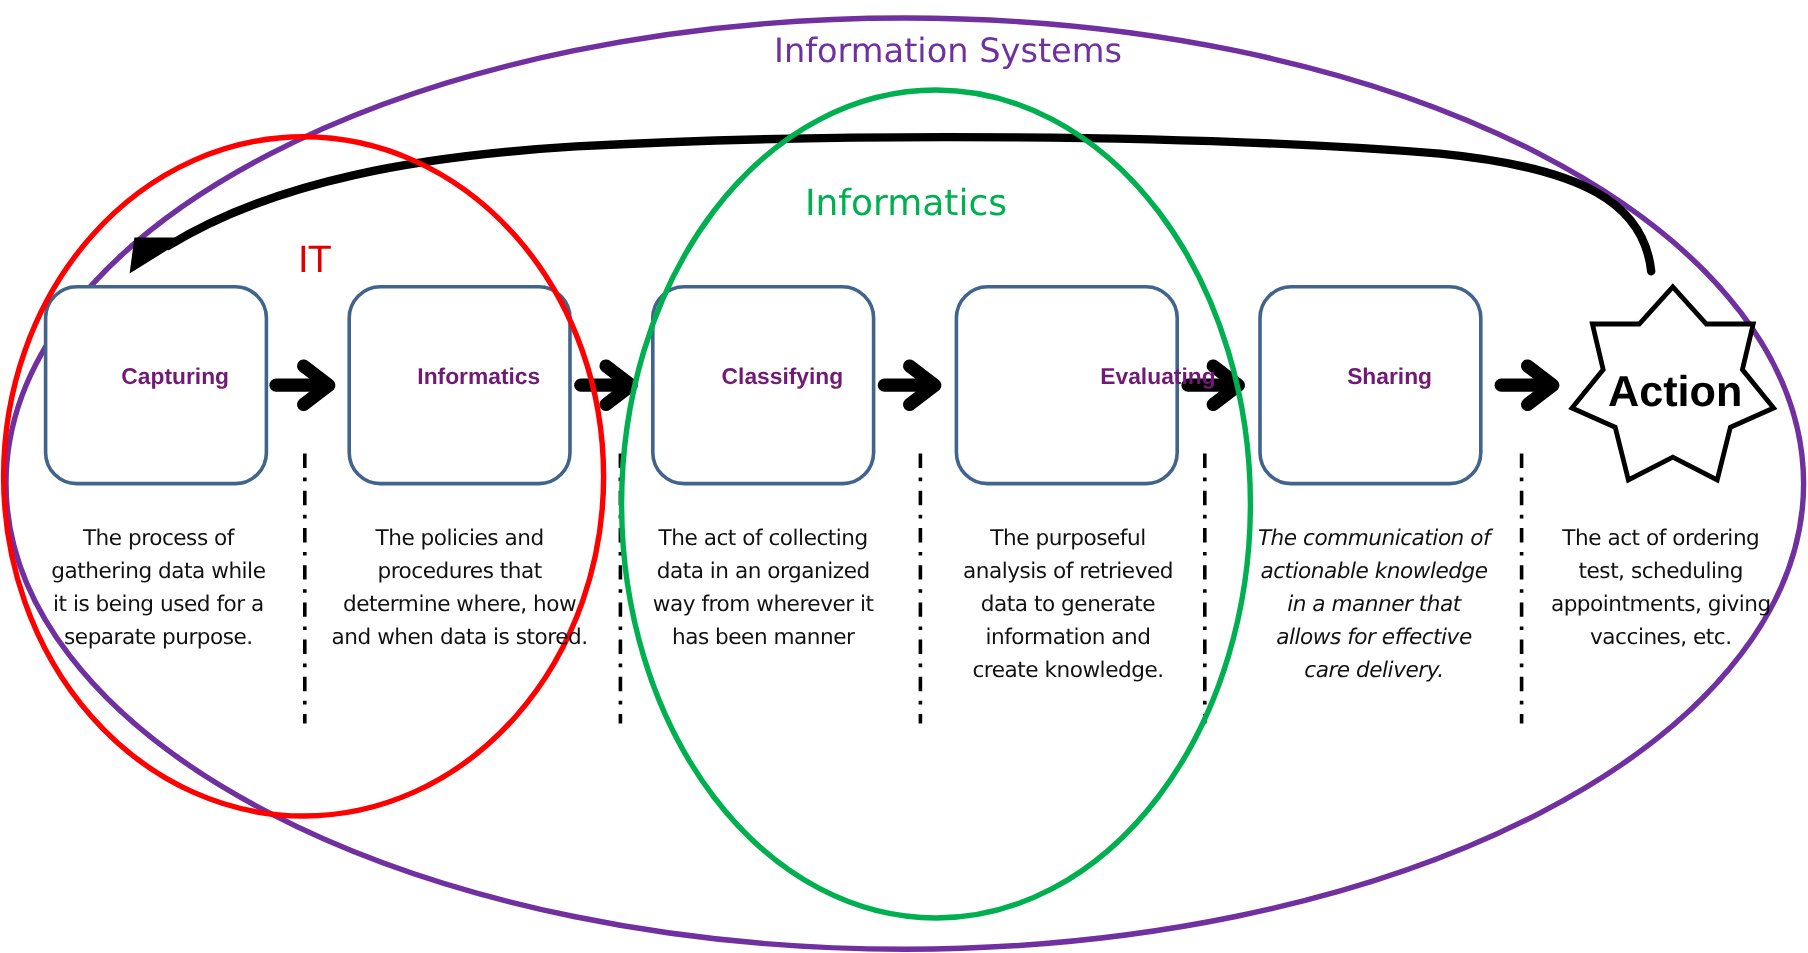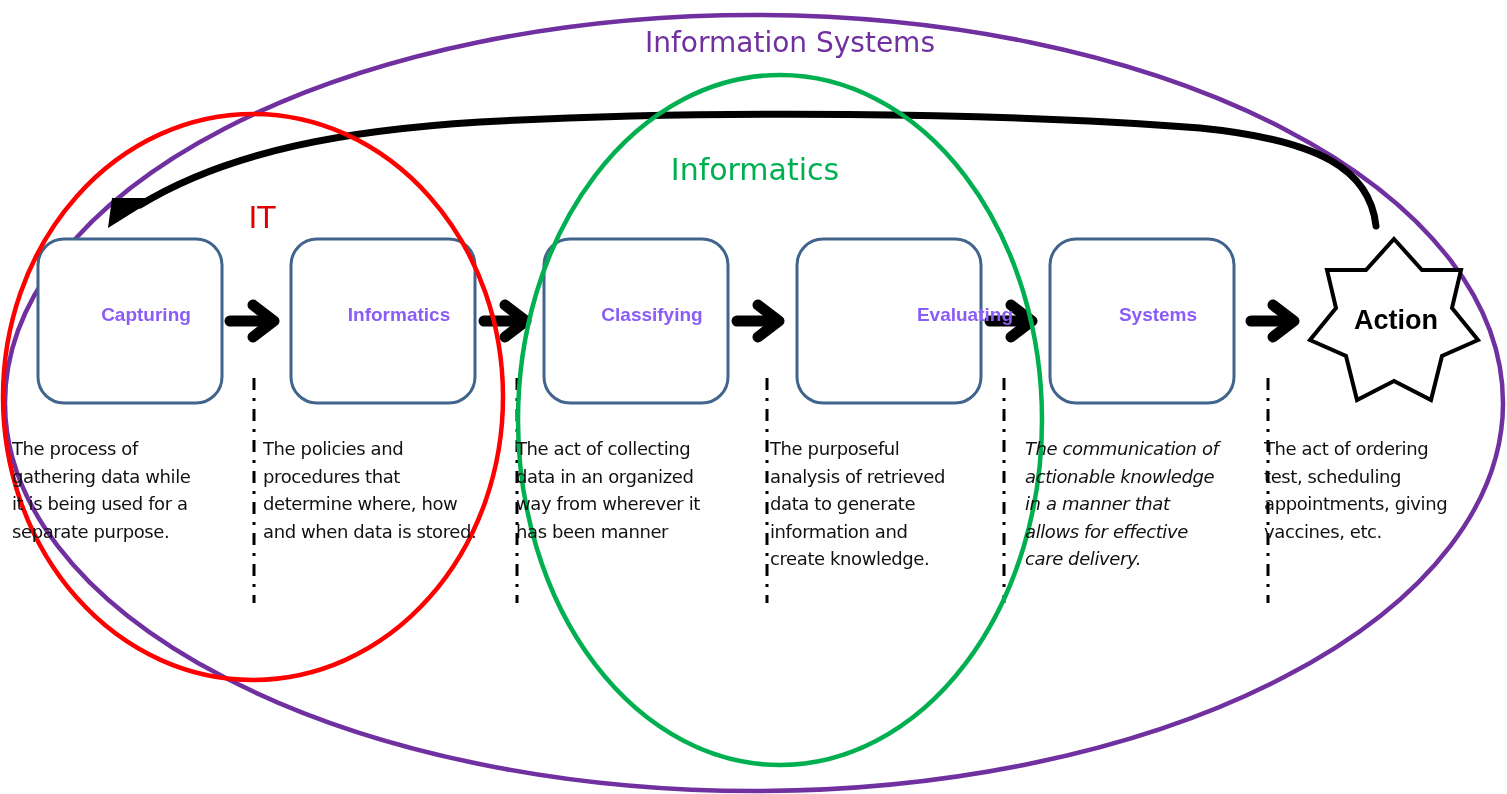--- a/index.html
+++ b/index.html
@@ -2,23 +2,23 @@
 <html><head>
 <meta charset="utf-8">
 <style>
   html, body { margin:0; padding:0; background:#ffffff; }
   body { width:1507px; height:794px; position:relative; overflow:hidden; font-family:"Liberation Sans", sans-serif; }
   svg.canvas { position:absolute; left:0; top:0; }
   .lbl { position:absolute; white-space:nowrap; font-family:"DejaVu Sans", sans-serif; }
   .title-is { left:0; width:1580px; top:26px; text-align:center; font-size:28px; color:#7030a0; }
   .title-inf { left:560px; width:390px; top:152px; text-align:center; font-size:30px; color:#00b050; }
   .title-it { left:232px; width:60px; top:200px; text-align:center; font-size:30px; color:#e00000; }
-  .step-label { position:absolute; width:216px; text-align:center; font-weight:bold; font-size:19px; color:#8b5cf6; font-family:"Liberation Sans", sans-serif; }
-  .action-label { position:absolute; left:1320px; width:152px; top:305px; text-align:center; font-weight:bold; font-size:27px; color:#000; font-family:"Liberation Sans", sans-serif; }
-  .desc { position:absolute; width:240px; text-align:left; font-size:18px; line-height:27.5px; color:#111; font-family:"DejaVu Sans", sans-serif; letter-spacing:-0.4px; white-space:pre-line; }
+  .step-label { position:absolute; width:216px; text-align:center; font-weight:bold; font-size:19px; color:#701a75; font-family:"Liberation Sans", sans-serif; }
+  .action-label { position:absolute; left:1320px; width:152px; top:305px; text-align:center; font-weight:bold; font-size:36px; color:#000; font-family:"Liberation Sans", sans-serif; }
+  .desc { position:absolute; width:240px; text-align:center; font-size:18px; line-height:27.5px; color:#111; font-family:"DejaVu Sans", sans-serif; letter-spacing:-0.4px; white-space:pre-line; }
 </style>
 </head>
 <body>
 
 <svg class="canvas" width="1507" height="794" viewBox="0 0 1507 794">
 
   <ellipse cx="754" cy="403" rx="749" ry="388" fill="none" stroke="#7030a0" stroke-width="4.5"></ellipse>
 
   <rect x="38" y="239" width="184" height="164" rx="26" ry="26" fill="#ffffff" stroke="#41648c" stroke-width="3"></rect>
   <rect x="291" y="239" width="184" height="164" rx="26" ry="26" fill="#ffffff" stroke="#41648c" stroke-width="3"></rect>
@@ -68,21 +68,21 @@
 </svg>
 
 <div class="lbl title-is">Information Systems</div>
 <div class="lbl title-inf">Informatics</div>
 <div class="lbl title-it">IT</div>
 
 <div class="step-label" style="left:38px; top:304px;">Capturing</div>
 <div class="step-label" style="left:291px; top:304px;">Informatics</div>
 <div class="step-label" style="left:544px; top:304px;">Classifying</div>
 <div class="step-label" style="left:797px; top:304px;text-align:right;">Evaluating</div>
-<div class="step-label" style="left:1050px; top:304px;">Systems</div>
+<div class="step-label" style="left:1050px; top:304px;">Sharing</div>
 <div class="action-label">Action</div>
 
 <div class="desc" style="left:12px; top:435px;">The process of
 gathering data while
 it is being used for a
 separate purpose.</div>
 <div class="desc" style="left:263px; top:435px;">The policies and
 procedures that
 determine where, how
 and when data is stored.</div>

